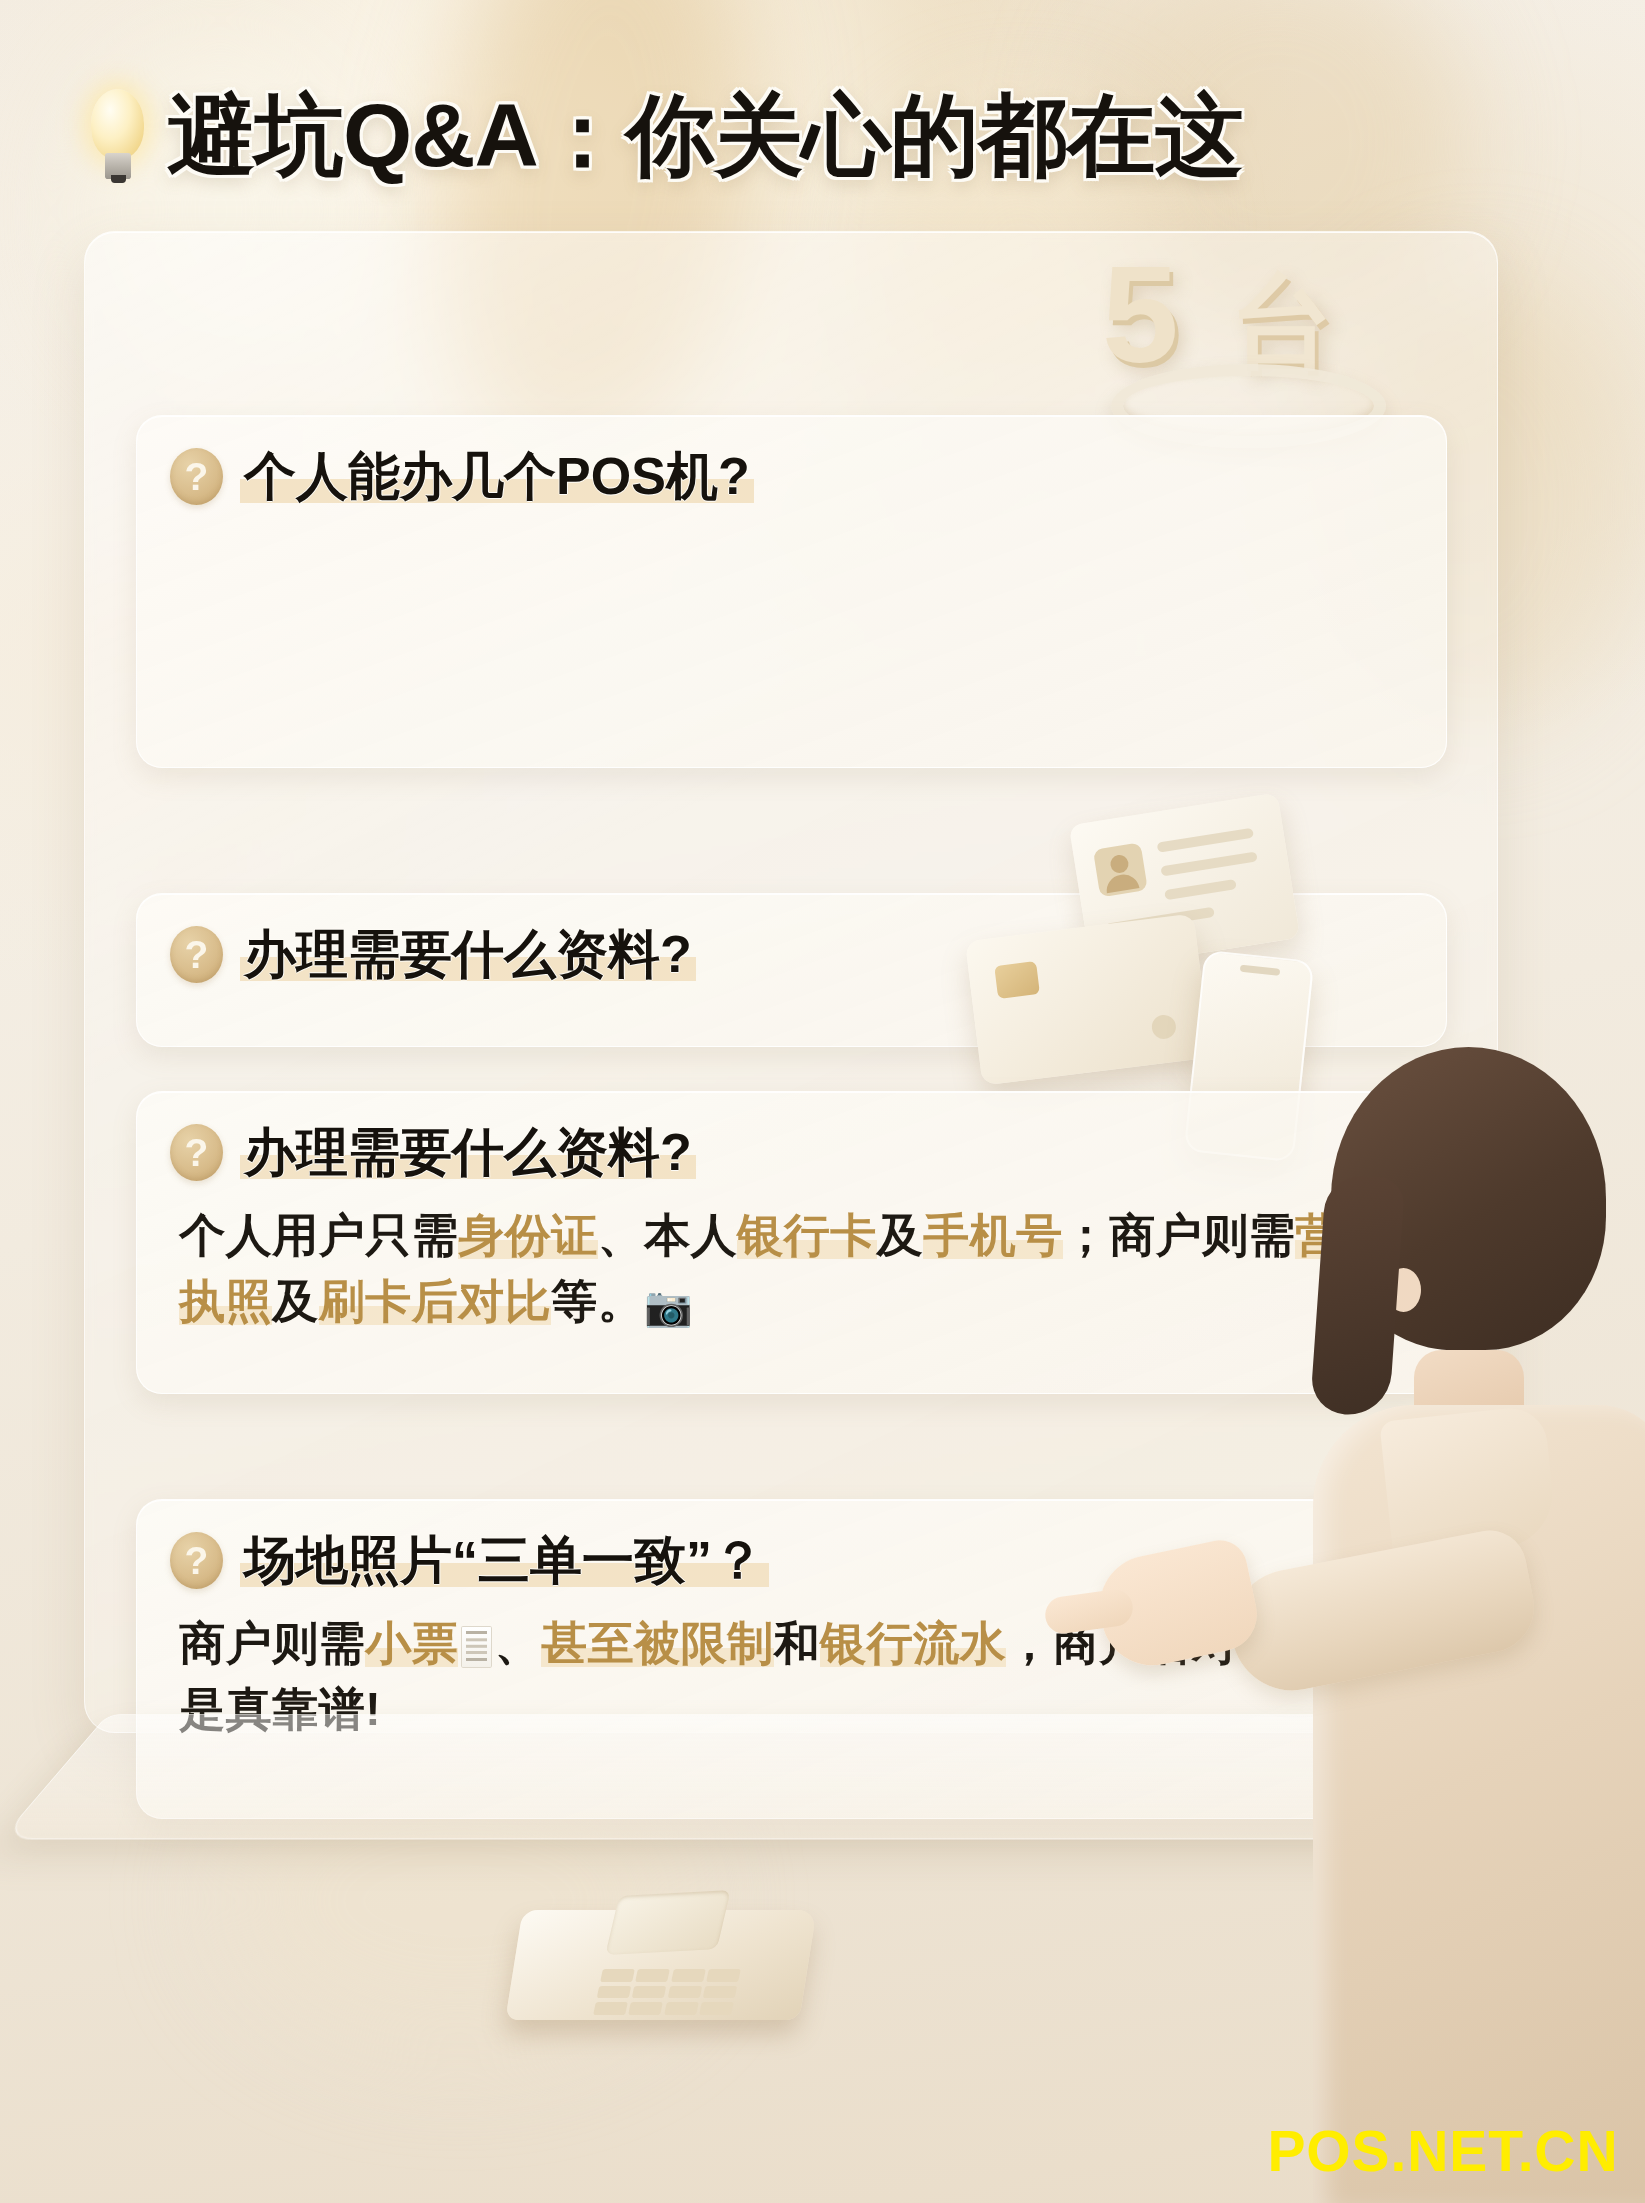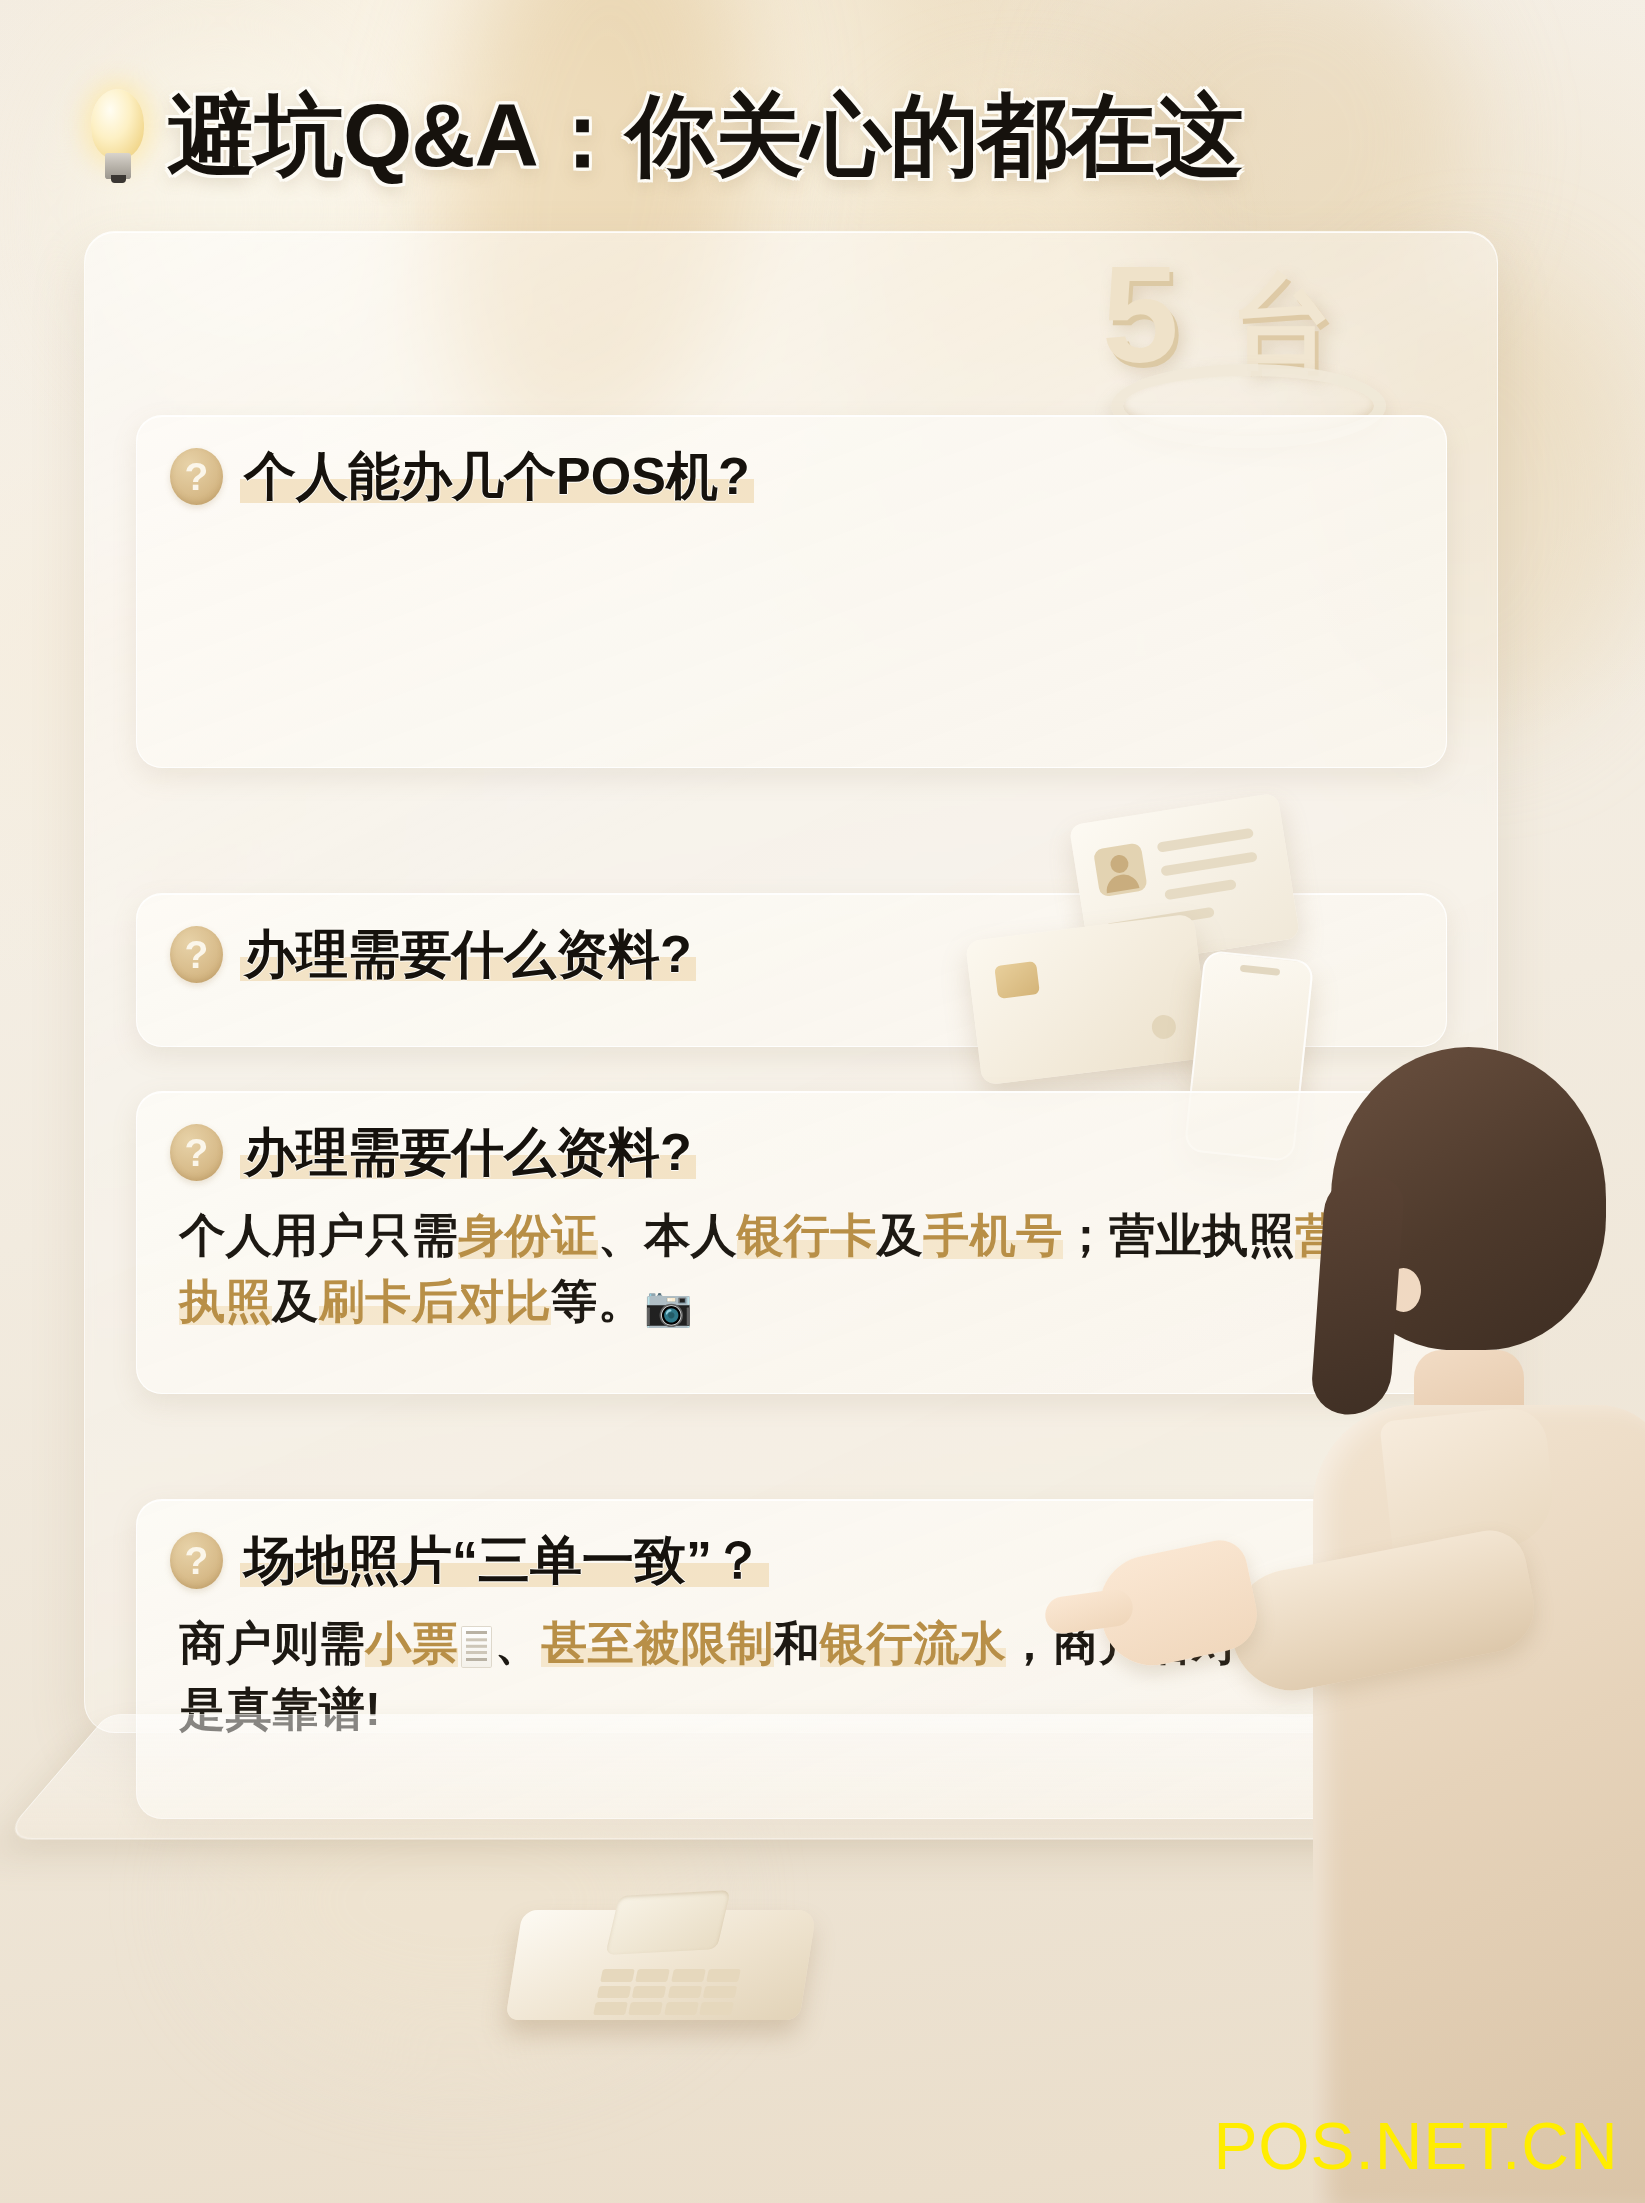--- a/index.html
+++ b/index.html
@@ -282,21 +282,21 @@
   .ch-finger {
     position: absolute; left: -231px; top: 555px; width: 88px; height: 37px;
     background: linear-gradient(170deg, #fbe8d4 0%, #efd6ba 100%);
     border-radius: 20px;
     transform: rotate(-8deg);
   }
 
   
   .watermark {
     position: absolute; right: 27.5px; bottom: 20px;
-    font-size: 66px; font-weight: 400; color: #ffed00;
+    font-size: 57px; font-weight: 700; color: #ffed00;
     letter-spacing: 0.9px;
     font-family: "Liberation Sans", sans-serif;
     margin-top: 18px;
   }
 </style>
 </head>
 <body>
 
 <div id="poster">
 
@@ -349,21 +349,21 @@
     <div class="chip"></div>
       <div class="dot"></div>
   </div>
   <div class="deco deco-phone"></div>
 
   <div class="card card-3">
     <div class="q-row">
       <div class="q-badge">?</div>
       <div class="q-text">办理需要什么资料?</div>
     </div>
-    <div class="a-text"><span>个人用户只需</span><span class="hl">身份证</span><span>、本人</span><span class="hl">银行卡</span><span>及</span><span class="hl">手机号</span><span>；营业执照</span><span class="hl">营业执照</span><span>及</span><span class="hl">刷卡后对比</span><span>等。</span><span class="emoji">📷</span></div>
+    <div class="a-text"><span>个人用户只需</span><span class="hl">身份证</span><span>、本人</span><span class="hl">银行卡</span><span>及</span><span class="hl">手机号</span><span>；商户则需</span><span class="hl">营业执照</span><span>及</span><span class="hl">刷卡后对比</span><span>等。</span><span class="emoji">📷</span></div>
   </div>
 
   <div class="card card-4">
     <div class="q-row">
       <div class="q-badge">?</div>
       <div class="q-text">场地照片“三单一致”？</div>
     </div>
     <div class="a-text"><span>商户则需</span><span class="hl">小票</span><span class="receipt-glyph"></span><span>、</span><span class="hl">甚至被限制</span><span>和</span><span class="hl">银行流水</span><span>，商户名对得上才是真靠谱!</span></div>
   </div>
 

